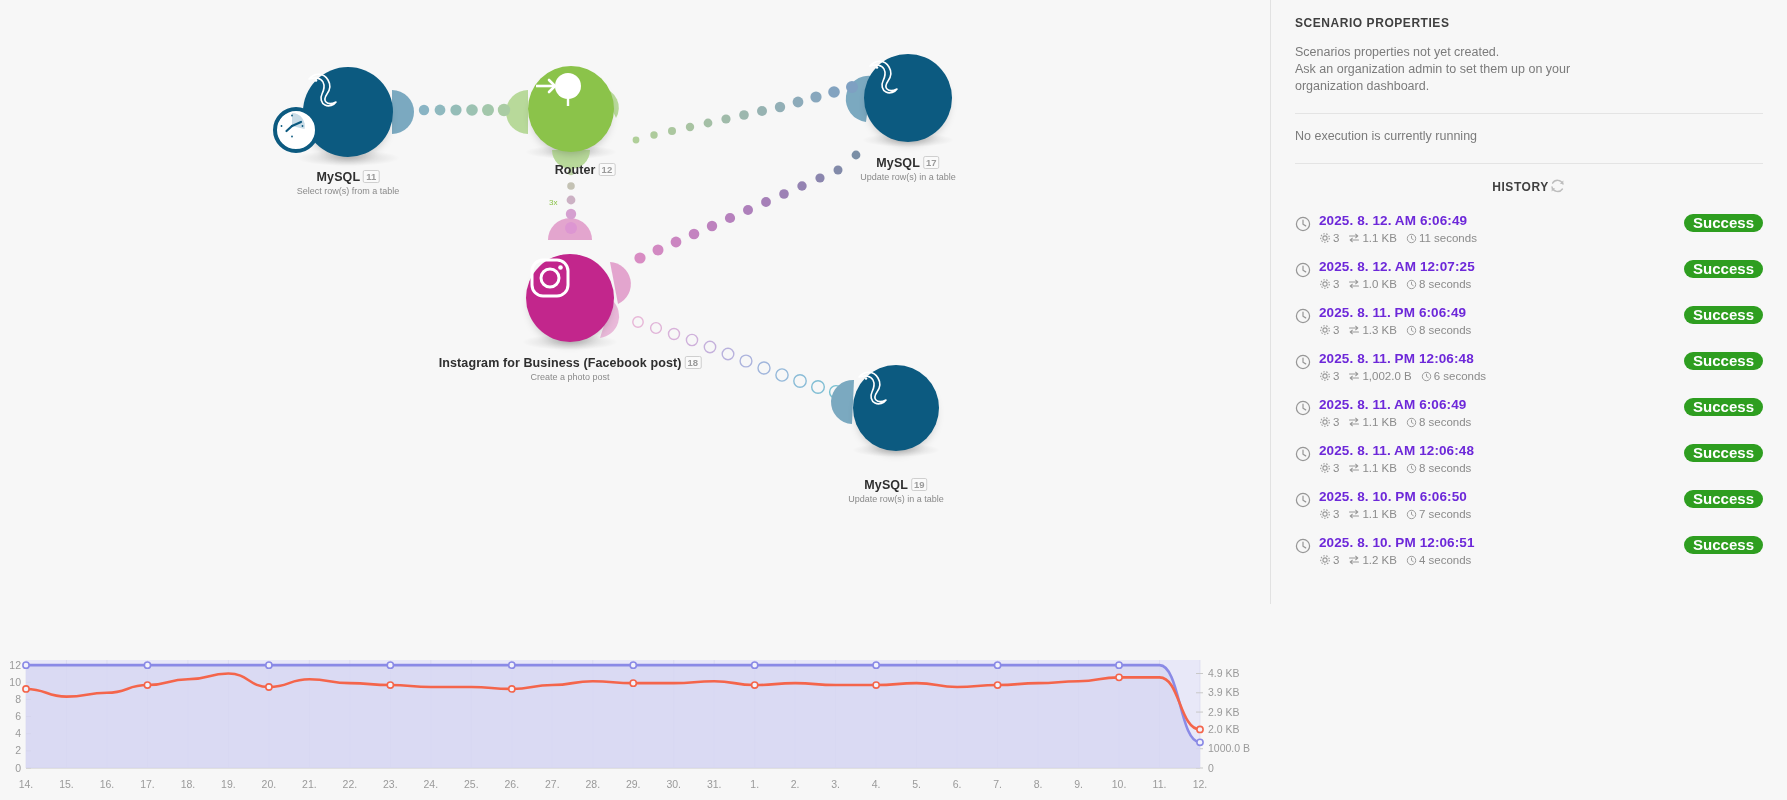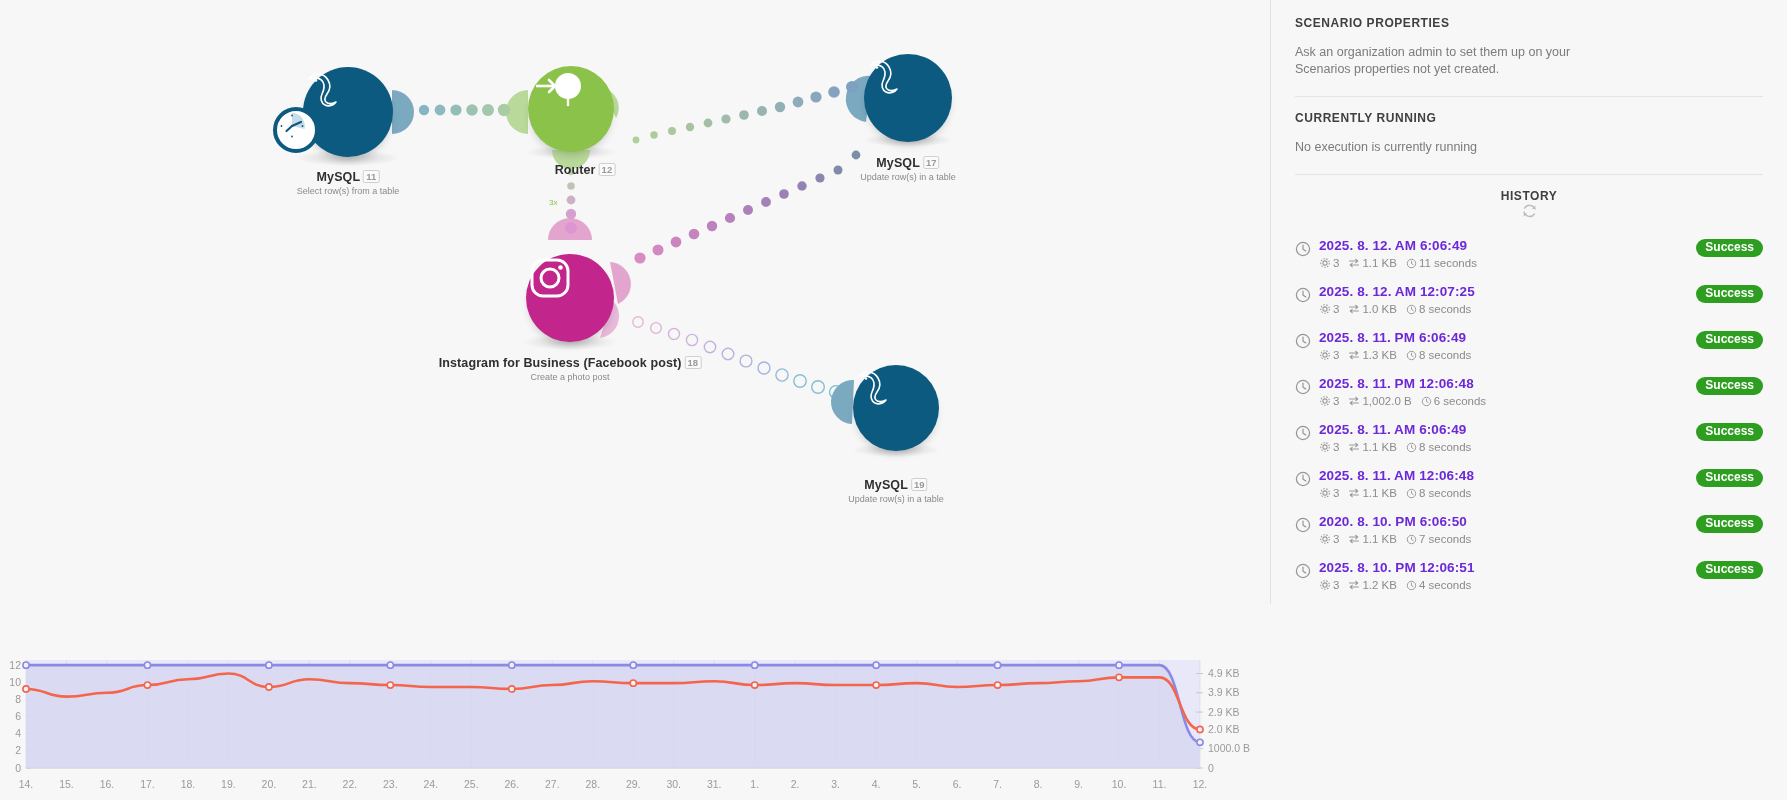--- a/index.html
+++ b/index.html
@@ -34,30 +34,30 @@
   .chart { position:absolute; left:0; bottom:0; width:1270px; height:150px; }
   .chart svg { display:block; }
 
   
   .panel { width:517px; height:604px; background:#f7f7f7; border-left:1px solid #e2e2e2;
            padding:16px 24px 0 12px; overflow:hidden; position:relative; }
   .panel-inner { padding-left:12px; }
   .sec-title { font-size:12px; font-weight:bold; color:#404040; letter-spacing:.55px; margin-bottom:14px; }
   .sec-body { font-size:12.5px; color:#7b7b7b; line-height:17px; }
   .hr { height:1px; background:#e4e4e4; margin:18px 0 14px 0; }
-  .hist-head { display:flex; align-items:center; justify-content:center; margin-bottom:10px;flex-direction:column; }
+  .hist-head { display:flex; align-items:center; justify-content:center; margin-bottom:10px; }
   .refresh { cursor:pointer; opacity:.45; }
 
   .hrow { display:flex; align-items:flex-start; padding:8px 0 7px 0; }
   .hrow .clk { width:24px; flex:0 0 24px; padding-top:3px; opacity:.62; }
   .hrow .mid { flex:1 1 auto; }
   .hrow .dt { font-size:13.5px; font-weight:bold; color:#6d28d9; letter-spacing:.1px; }
   .hrow .meta { display:flex; align-items:center; gap:9px; margin-top:4px; font-size:11.5px; color:#8b8b8b; }
   .hrow .meta span.m { display:inline-flex; align-items:center; gap:2px; }
-  .badge-ok { flex:0 0 auto; background:#2e9e20; color:#fff; font-size:12px; font-weight:bold;
+  .badge-ok { flex:0 0 auto; background:#2e9e20; color:#fff; font-size:15px; font-weight:bold;
               border-radius:10px; padding:2px 9px 3px 9px; line-height:13px; margin-top:1px; }
   svg.ic { display:block; }
 </style>
 </head>
 <body>
 
 <div class="app">
 
   <div class="canvas-wrap">
 
@@ -351,27 +351,27 @@
           <circle cx="1200" cy="79.42857142857143" r="3.1" fill="#f2f2fb" stroke="#f4654b" stroke-width="1.6"></circle>
         </svg>
     </div>
   </div>
 
   <div class="panel">
     <div class="panel-inner">
 
       <div class="sec-title">SCENARIO PROPERTIES</div>
       <div class="sec-body">
+        <div>Scenarios properties not yet created.</div>
         <div>Ask an organization admin to set them up on your</div>
-        <div>Scenarios properties not yet created.</div>
+        <div>organization dashboard.</div>
       </div>
 
       <div class="hr"></div>
 
-      <div class="sec-title">CURRENTLY RUNNING</div>
       <div class="sec-body">No execution is currently running</div>
 
       <div class="hr"></div>
 
       <div class="hist-head">
         <div class="sec-title" style="margin-bottom:0;">HISTORY</div>
         <div class="refresh">
           <svg class="ic" width="17" height="17" viewBox="0 0 17 17">
             <path d="M14 6 A5.8 5.8 0 0 0 3.6 5.2" fill="none" stroke="#777" stroke-width="1.4" stroke-linecap="round"></path>
             <path d="M3 9 A5.8 5.8 0 0 0 13.4 11" fill="none" stroke="#777" stroke-width="1.4" stroke-linecap="round"></path>
@@ -593,21 +593,21 @@
             <div class="badge-ok">Success</div>
           </div>
           <div class="hrow">
             <div class="clk">
               <svg class="ic" width="16" height="16" viewBox="0 0 16 16">
                 <circle cx="8" cy="8" r="6.6" fill="none" stroke="#5e5e5e" stroke-width="1.25"></circle>
                 <path d="M8 4.2V8.2l2.7 1.7" fill="none" stroke="#5e5e5e" stroke-width="1.25" stroke-linecap="round"></path>
               </svg>
             </div>
             <div class="mid">
-              <div class="dt">2020. 8. 10. PM 6:06:50</div>
+              <div class="dt">2025. 8. 10. PM 6:06:50</div>
               <div class="meta">
                 <span class="m">
                   <svg class="ic" width="12" height="12" viewBox="0 0 12 12">
                     <circle cx="6" cy="6" r="2.1" fill="none" stroke="#9a9a9a" stroke-width="1.1"></circle>
                     <circle cx="6" cy="6" r="4.3" fill="none" stroke="#9a9a9a" stroke-width="1.1" stroke-dasharray="1.5 1.5"></circle>
                   </svg>
                   <span>3</span>
                 </span>
                 <span class="m">
                   <svg class="ic" width="12" height="12" viewBox="0 0 12 12">

